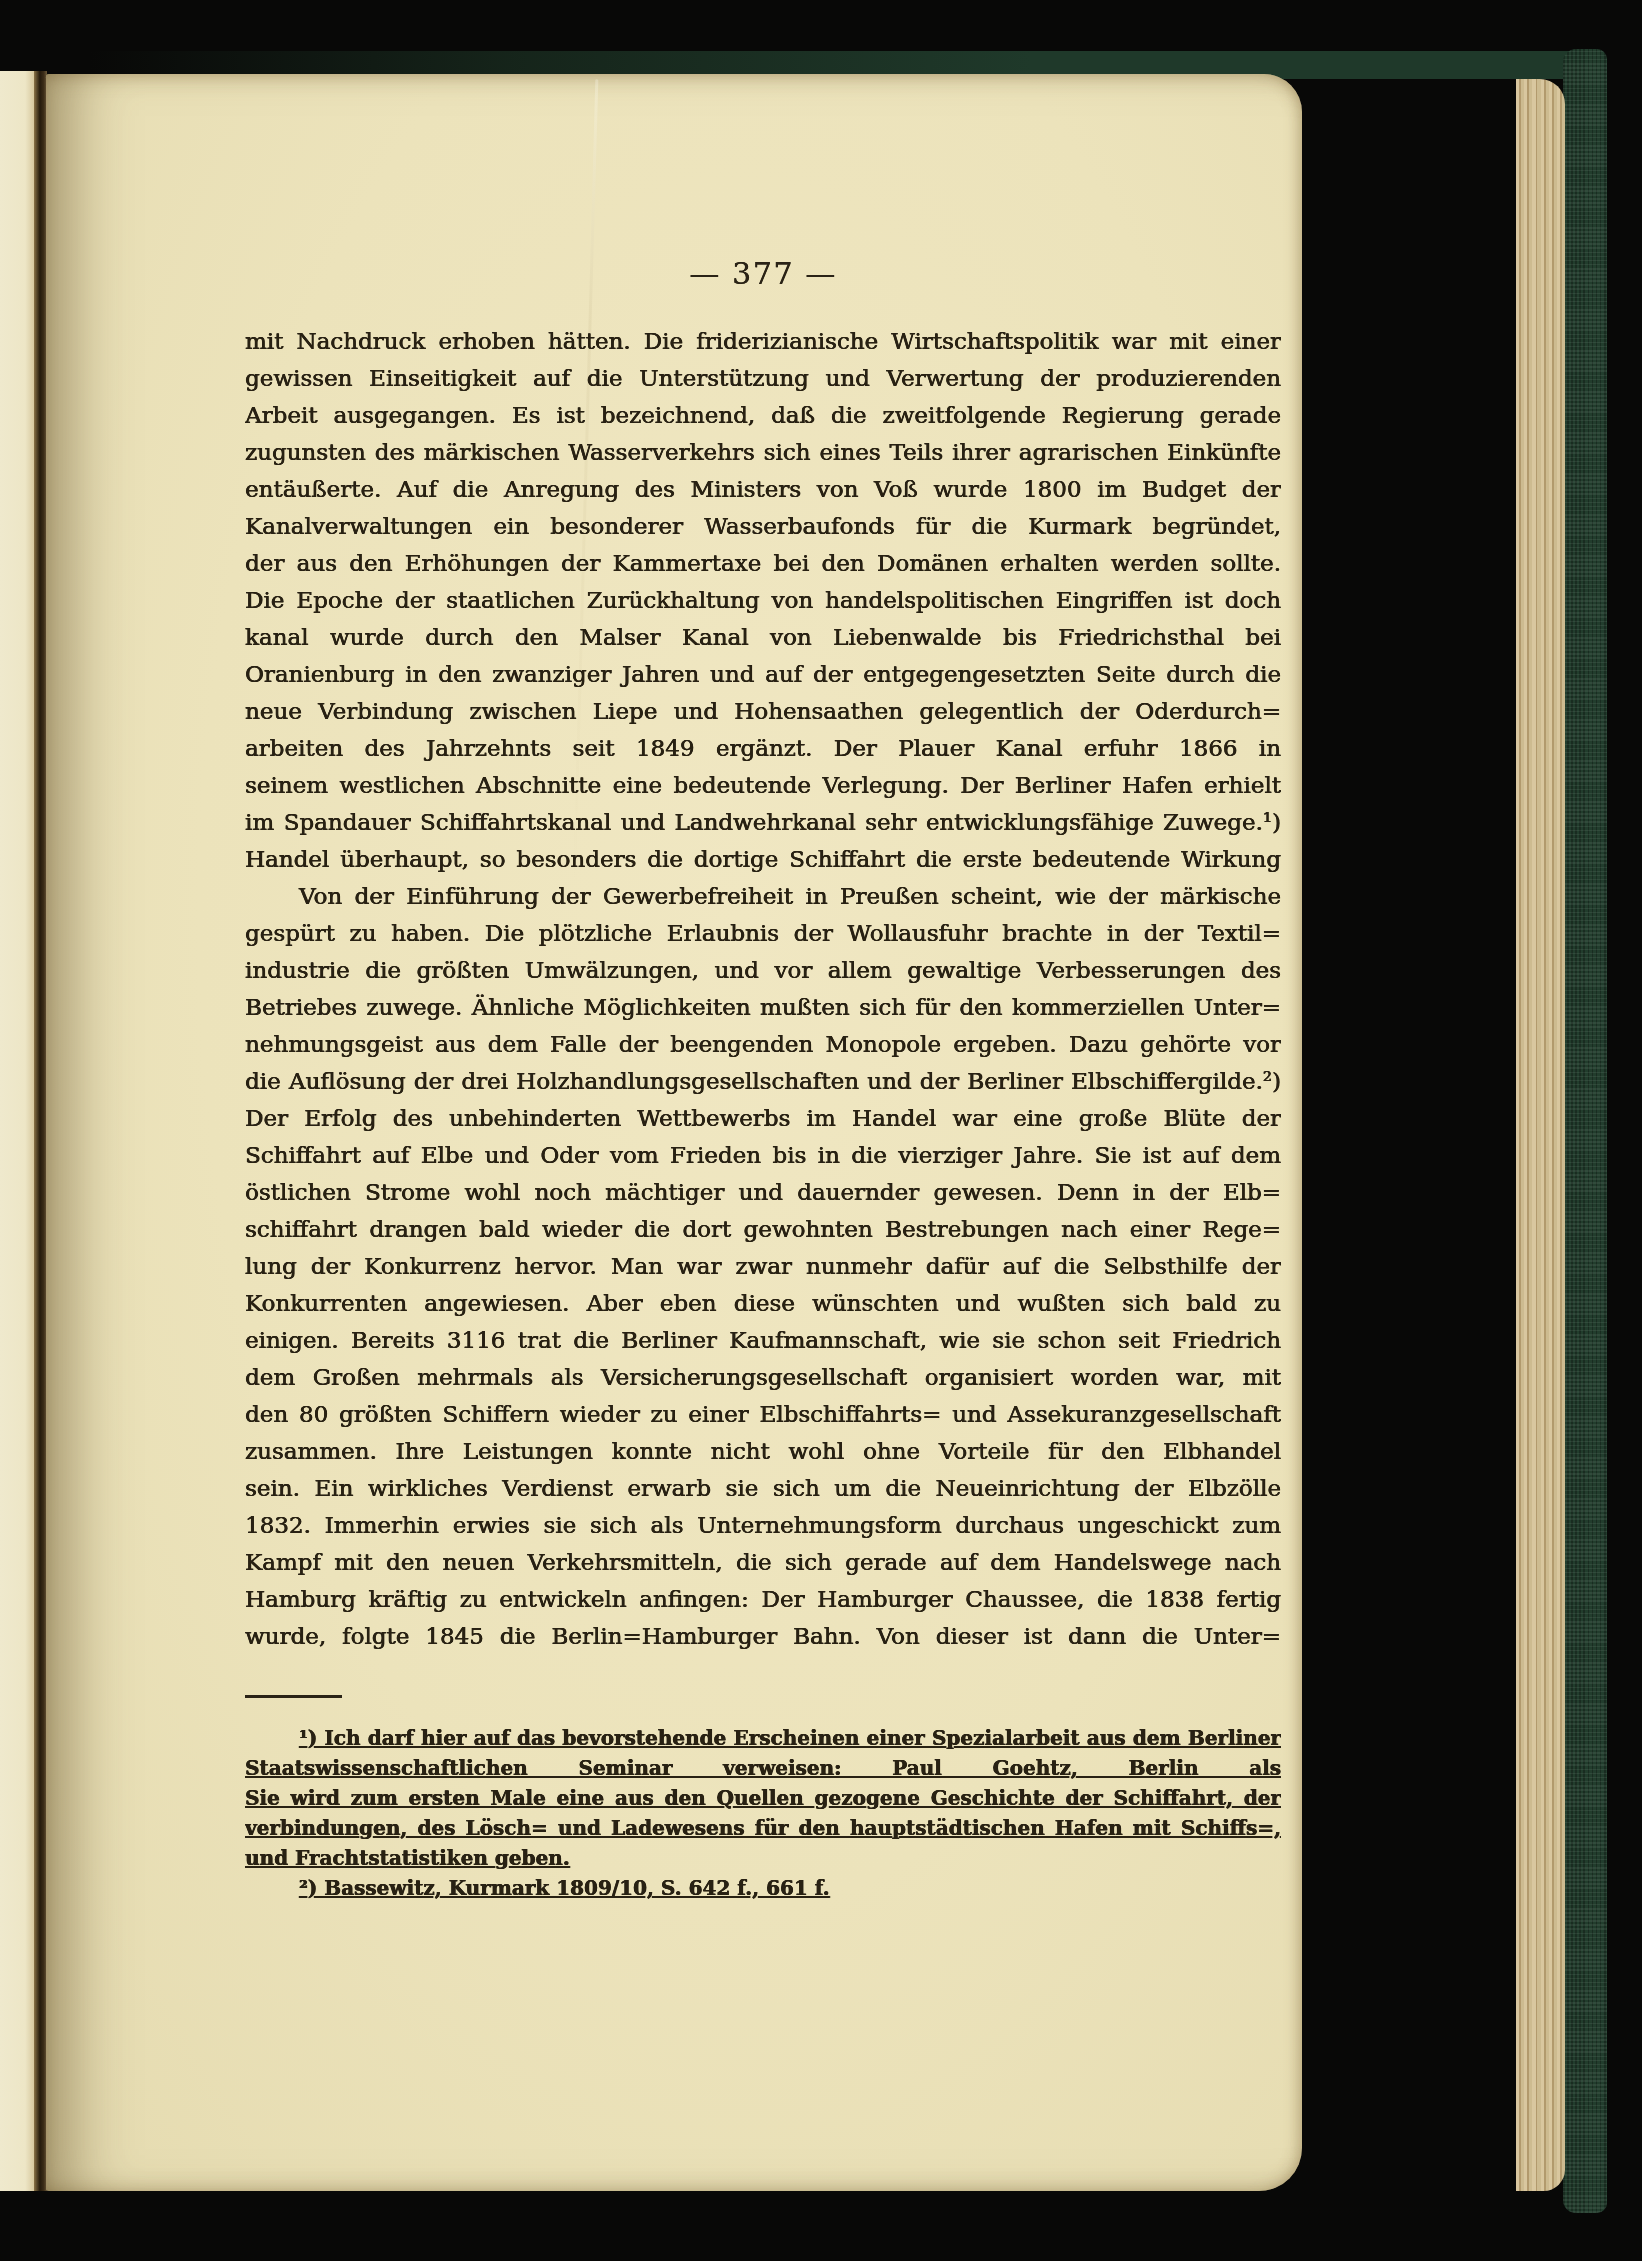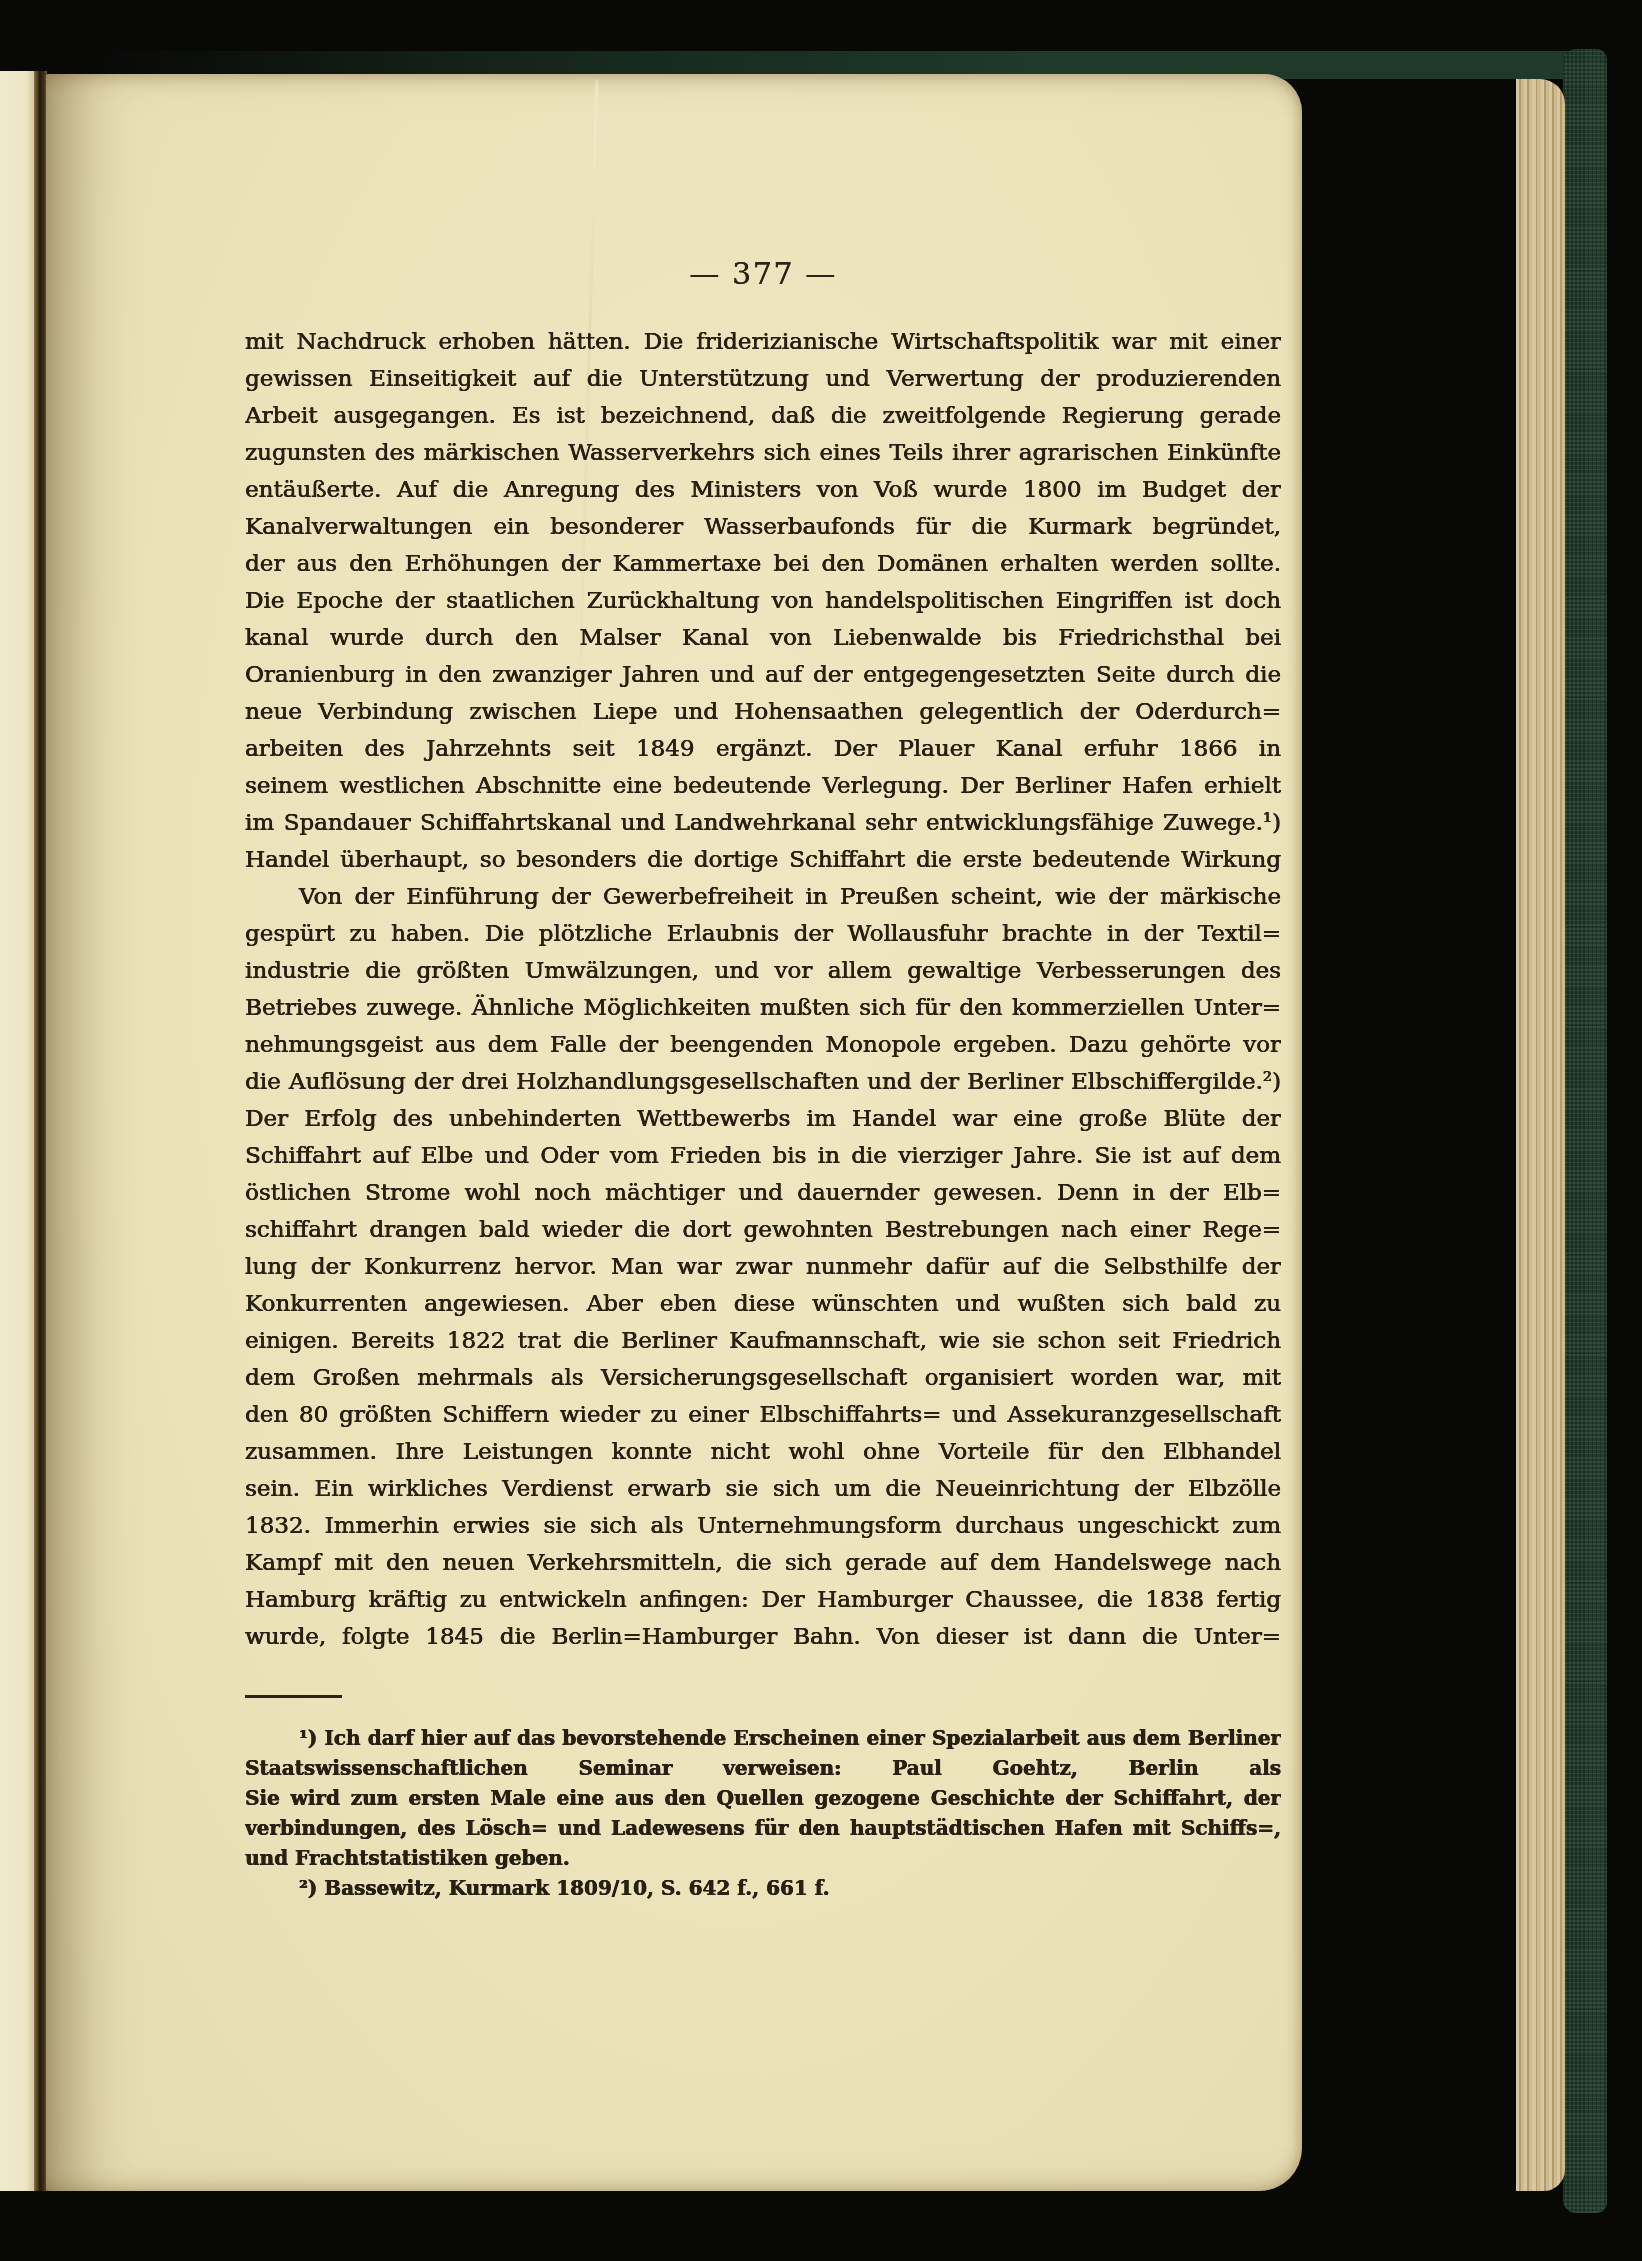--- a/index.html
+++ b/index.html
@@ -63,21 +63,21 @@
     color:#282113;font-size:23px;
   }
   .body-text .line{line-height:37px;height:37px;}
   .footnote-rule{
     position:absolute;left:199px;top:1621px;width:97px;height:2.5px;background:#2a2316;
   }
   .footnotes{
     position:absolute;left:199px;top:1649px;width:1036px;
     color:#282113;font-size:20px;font-weight:bold;
   }
-  .footnotes .line{line-height:30px;height:30px;}
+  .footnotes .line{line-height:30px;height:30px;text-decoration:underline;}
   .line{
     white-space:normal;overflow:hidden;
     text-shadow:0.4px 0 0 currentColor, -0.2px 0 0 currentColor;
   }
   .line.j{text-align:justify;text-align-last:justify;}
   .line.ind{text-indent:54px;}
 </style>
 </head>
 <body>
 
@@ -112,21 +112,21 @@
         <div class="line j">industrie die größten Umwälzungen, und vor allem gewaltige Verbesserungen des</div>
         <div class="line j">Betriebes zuwege.  Ähnliche Möglichkeiten mußten sich für den kommerziellen Unter=</div>
         <div class="line j">nehmungsgeist aus dem Falle der beengenden Monopole ergeben.  Dazu gehörte vor allem</div>
         <div class="line j">die Auflösung der drei Holzhandlungsgesellschaften und der Berliner Elbschiffergilde.²)</div>
         <div class="line j">Der Erfolg des unbehinderten Wettbewerbs im Handel war eine große Blüte der</div>
         <div class="line j">Schiffahrt auf Elbe und Oder vom Frieden bis in die vierziger Jahre.  Sie ist auf dem</div>
         <div class="line j">östlichen Strome wohl noch mächtiger und dauernder gewesen.  Denn in der Elb=</div>
         <div class="line j">schiffahrt drangen bald wieder die dort gewohnten Bestrebungen nach einer Rege=</div>
         <div class="line j">lung der Konkurrenz hervor.  Man war zwar nunmehr dafür auf die Selbsthilfe der</div>
         <div class="line j">Konkurrenten angewiesen.  Aber eben diese wünschten und wußten sich bald zu</div>
-        <div class="line j">einigen.  Bereits 1822 trat die Berliner Kaufmannschaft, wie sie schon seit Friedrich</div>
+        <div class="line j">einigen.  Bereits 3116 trat die Berliner Kaufmannschaft, wie sie schon seit Friedrich</div>
         <div class="line j">dem Großen mehrmals als Versicherungsgesellschaft organisiert worden war, mit</div>
         <div class="line j">den 80 größten Schiffern wieder zu einer Elbschiffahrts= und Assekuranzgesellschaft</div>
         <div class="line j">zusammen.  Ihre Leistungen konnte nicht wohl ohne Vorteile für den Elbhandel</div>
         <div class="line j">sein.  Ein wirkliches Verdienst erwarb sie sich um die Neueinrichtung der Elbzölle</div>
         <div class="line j">1832.  Immerhin erwies sie sich als Unternehmungsform durchaus ungeschickt zum</div>
         <div class="line j">Kampf mit den neuen Verkehrsmitteln, die sich gerade auf dem Handelswege nach</div>
         <div class="line j">Hamburg kräftig zu entwickeln anfingen: Der Hamburger Chaussee, die 1838 fertig</div>
         <div class="line j">wurde, folgte 1845 die Berlin=Hamburger Bahn.  Von dieser ist dann die Unter=</div>
       </div>
     <div class="footnote-rule"></div>

